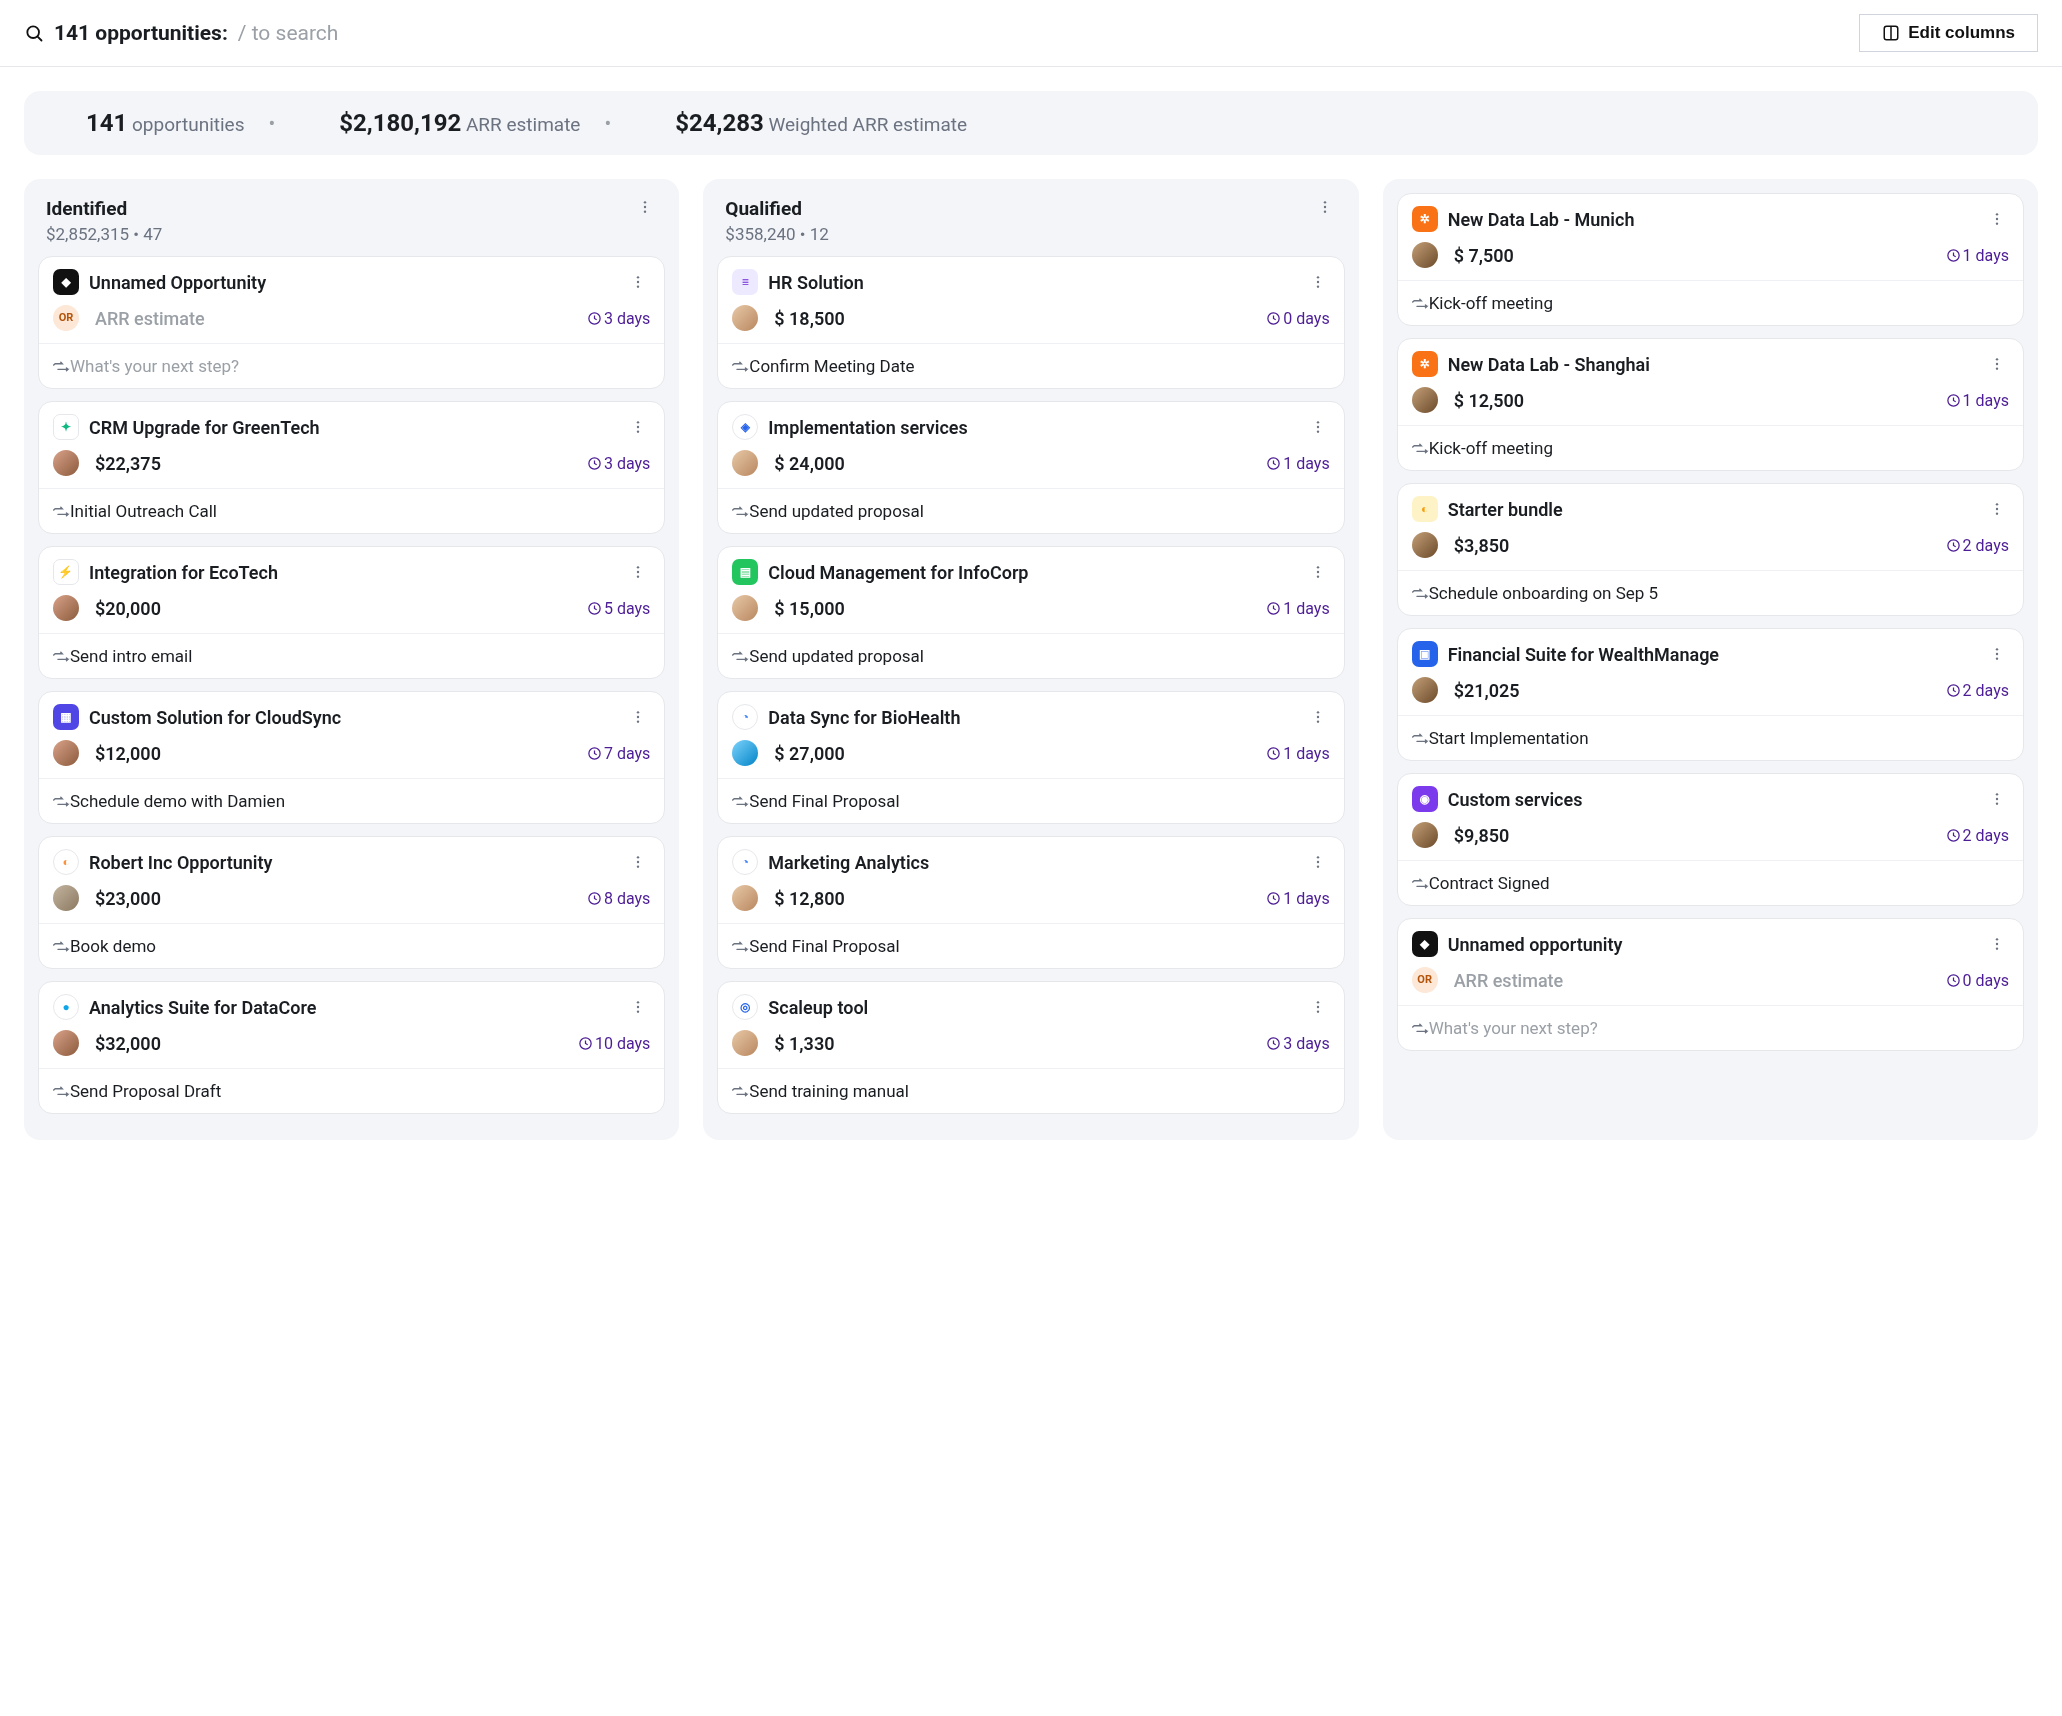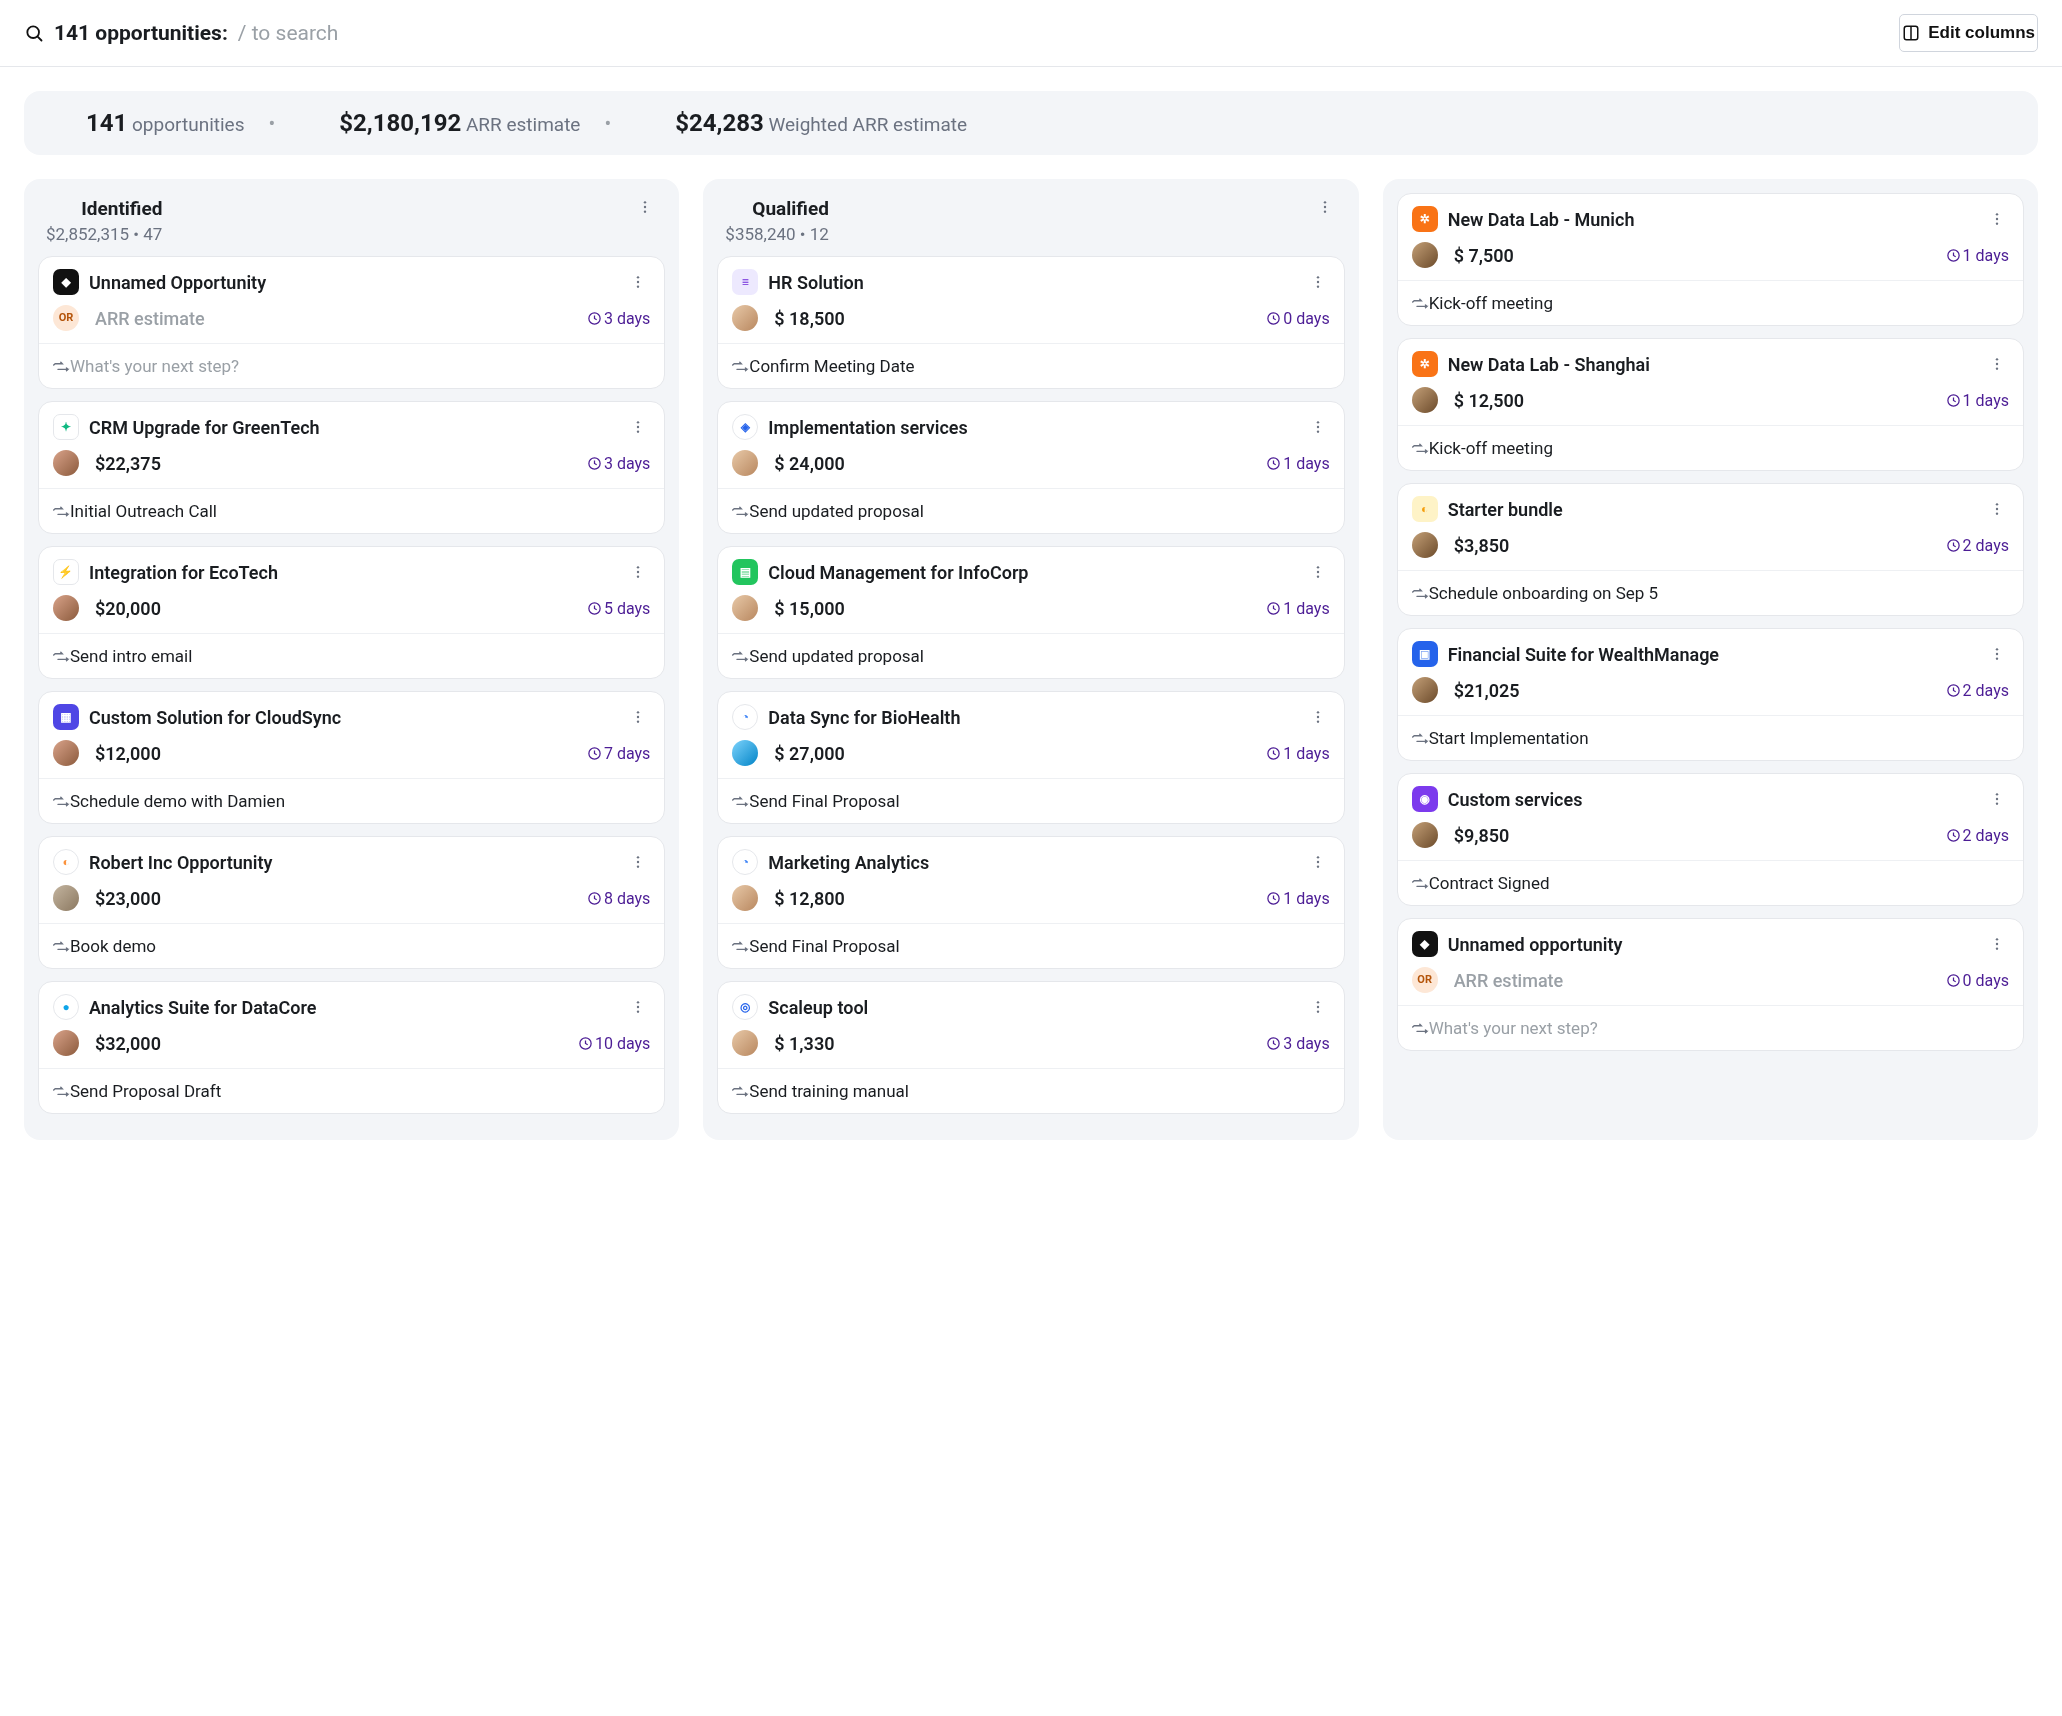--- a/index.html
+++ b/index.html
@@ -23,22 +23,22 @@
   }
   .search-area .icon { color: #111; }
   .search-count { font-weight: 700; }
   .search-hint { color: #9aa0a6; }
   .edit-columns {
     display: inline-flex;
     align-items: center;
     gap: 8px;
     border: 1px solid #d0d5dd;
     background: #fff;
-    border-radius: 5px;
-    padding: 8px 2px;
+    border-radius: 0;
+    padding: 8px 22px;
     font-size: 17px;
     font-weight: 600;
     color: #111;
     cursor: pointer;
   }
 
   .stats-bar {
     background: #f3f5f8;
     border-radius: 16px;
     margin: 24px;
@@ -62,21 +62,20 @@
     background: #f3f5f8;
     border-radius: 16px;
     padding: 14px;
     min-width: 0;
   }
   .col-head {
     display: flex;
     justify-content: space-between;
     align-items: flex-start;
     padding: 4px 8px 12px 8px;
-    text-align: right;
   }
   .col-title { font-weight: 700; font-size: 19px; }
   .col-sub { color: #6b7280; font-size: 17px; margin-top: 4px; }
   .col-menu { color: #6b7280; cursor: pointer; font-size: 20px; padding: 2px 4px; }
 
   .card {
     background: #fff;
     border: 1px solid #e5e7eb;
     border-radius: 14px;
     margin-bottom: 12px;

